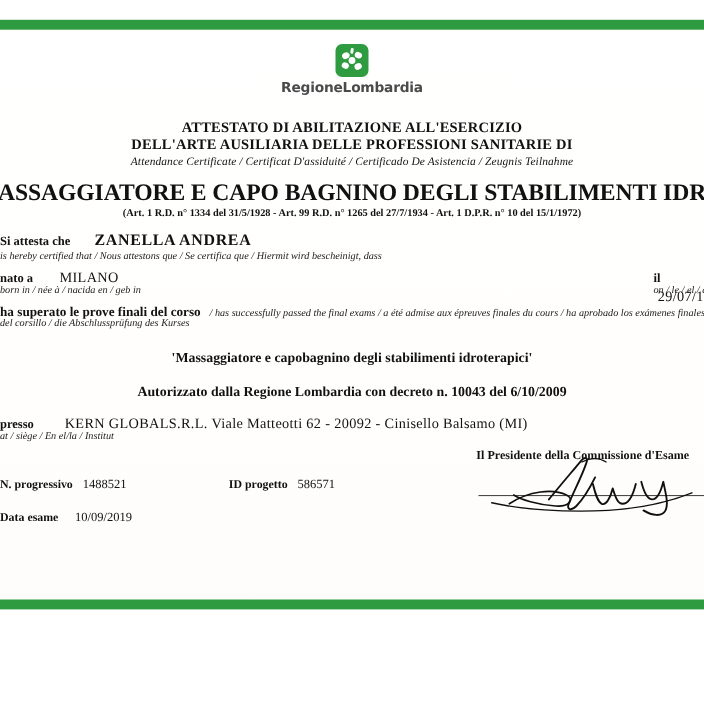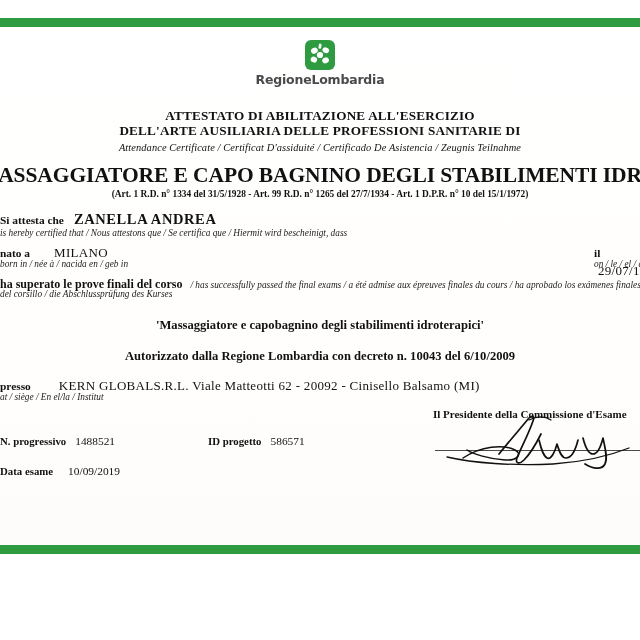--- a/index.html
+++ b/index.html
@@ -198,21 +198,21 @@
     <div class="row heading-main" style="top:108px;">ATTESTATO DI ABILITAZIONE ALL'ESERCIZIO</div>
     <div class="row heading-main" style="top:123px;">DELL'ARTE AUSILIARIA DELLE PROFESSIONI SANITARIE DI</div>
     <div class="row heading-sub-italic" style="top:142px;">Attendance Certificate / Certificat D'assiduité / Certificado De Asistencia / Zeugnis Teilnahme</div>
 
     <div class="row title-banner" style="top:163px;">MASSAGGIATORE E CAPO BAGNINO DEGLI STABILIMENTI IDROTERAPICI</div>
     <div class="row title-legal" style="top:189px;">(Art. 1 R.D. n° 1334 del 31/5/1928 - Art. 99 R.D. n° 1265 del 27/7/1934 - Art. 1 D.P.R. n° 10 del 15/1/1972)</div>
 
     <div class="row" style="top:210px;">
       <span class="inline-left">
         <span class="field-label">Si attesta che</span>
-        <span class="field-value name" style="margin-left:6px;">ZANELLA ANDREA</span>
+        <span class="field-value name" style="margin-left:18px;">ZANELLA ANDREA</span>
       </span>
     </div>
     <div class="row" style="top:228px;">
       <span class="inline-left field-trans">is hereby certified that / Nous attestons que / Se certifica que / Hiermit wird bescheinigt, dass</span>
     </div>
 
     <div class="row" style="top:243px;">
       <span class="inline-left">
         <span class="field-label">nato a</span>
         <span class="field-value" style="margin-left:20px;">MILANO</span>

